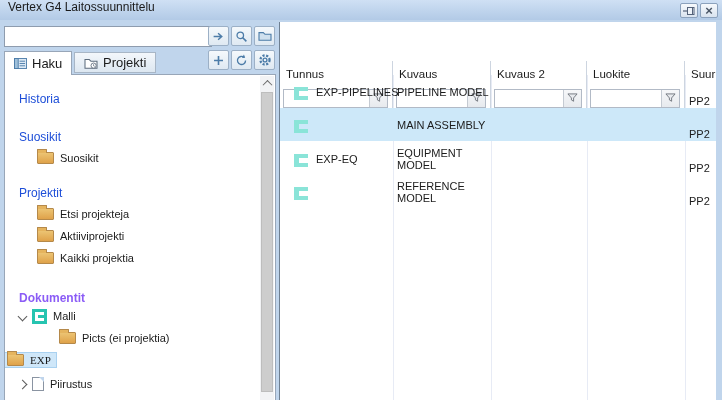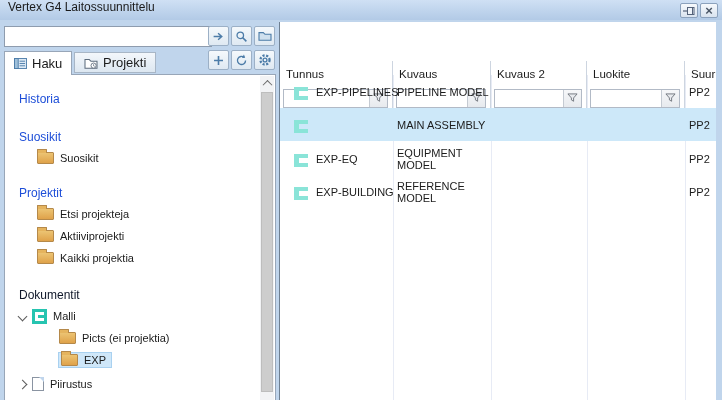--- a/index.html
+++ b/index.html
@@ -37,21 +37,21 @@
   .vscroll{position:absolute;top:1px;right:1px;width:14px;bottom:0;background:#f2f3f5;}
   .vs-up{position:absolute;top:0;left:0;width:14px;height:15px;background:#f2f3f5;
          display:flex;align-items:center;justify-content:center;}
   .vs-up i{width:6px;height:6px;border-left:1.5px solid #6b6b6b;border-top:1.5px solid #6b6b6b;
            transform:rotate(45deg) translate(1px,1px);}
   .vs-thumb{position:absolute;top:16px;left:1px;width:12px;height:300px;background:#cdcdcd;border:1px solid #bdbdbd;box-sizing:border-box;}
 
   .tree{position:absolute;left:0;top:0;right:15px;bottom:0;}
   .sect{margin-left:14px;height:20px;display:flex;align-items:center;
         color:#1d4ed8;font-size:12px;}
-  .sect.bold{color:#0f172a;font-weight:normal;}
+  .sect.bold{color:#8b5cf6;font-weight:bold;align-items:flex-end;}
   .titem{display:flex;align-items:center;height:22px;gap:6px;}
   .lab{white-space:nowrap;}
   .sel-item{background:#cfe7f9;outline:1px solid #a9d1f0;padding:1px 5px 1px 2px;display:inline-flex;align-items:center;gap:6px;}
 
   .folder{position:relative;width:17px;height:12px;background:linear-gradient(#ecc473,#dfa24a);
           border:1px solid #b5894a;border-radius:1px;box-sizing:border-box;flex:none;}
   .folder::before{content:"";position:absolute;left:-1px;top:-4px;width:8px;height:3px;
           background:#e5b45e;border:1px solid #b5894a;border-bottom:none;border-radius:1px 1px 0 0;}
 
   .chev{width:6px;height:6px;border-right:1.6px solid #5a5a5a;border-bottom:1.6px solid #5a5a5a;flex:none;margin-left:14px;}
@@ -76,21 +76,21 @@
   .fbtn{position:absolute;right:0;top:0;width:17px;height:17px;background:linear-gradient(#f6f7f9,#e7eaee);
         border-left:1px solid #c4cad2;display:flex;align-items:center;justify-content:center;}
   .tbody{position:absolute;left:0;right:0;top:53px;bottom:0;}
   .colline{position:absolute;top:0;bottom:0;width:1px;background:#e7ebf5;}
   .trow{position:absolute;left:0;right:0;height:33px;}
   .trow.selected{background:#cde8f9;}
   .c-icon{position:absolute;left:14px;top:12px;width:14px;height:13px;box-sizing:border-box;
           border-left:5px solid #8ae4d8;border-top:4px solid #8ae4d8;border-bottom:4px solid #8ae4d8;}
   .cell-tunnus{position:absolute;left:36px;top:0;height:100%;display:flex;align-items:center;white-space:nowrap;}
   .cell-kuvaus{position:absolute;left:117px;top:0;height:100%;width:92px;display:flex;align-items:center;line-height:12px;}
-  .cell-suur{position:absolute;left:409px;top:0;height:100%;display:flex;align-items:center;}
+  .cell-suur{position:absolute;left:409px;top:9px;height:100%;display:flex;align-items:center;}
 
   .blue{stroke:#4c7ca8;} 
 </style>
 </head>
 <body>
 
 <div class="win">
 
   <div class="titlebar">
     <span class="title-text">Vertex G4 Laitossuunnittelu</span>
@@ -202,21 +202,21 @@
           <span class="chev chev-down"></span>
           <span class="malli-icon">
               <i></i>
             </span>
           <span class="lab">Malli</span>
         </div>
         <div class="titem" style="margin-left:54px;">
           <span class="folder"></span>
           <span class="lab">Picts (ei projektia)</span>
         </div>
-        <div class="titem" style="margin-left:54px;">
+        <div class="titem" style="font-family:Liberation Serif, serif;">
           <span class="sel-item">
             <span class="folder"></span>
             <span class="lab">EXP</span>
           </span>
         </div>
         <div class="titem" style="margin-top:2px;">
           <span class="chev chev-right"></span>
           <span class="page-icon"></span>
           <span class="lab">Piirustus</span>
         </div>
@@ -297,20 +297,19 @@
         <span class="cell-suur">PP2</span>
       </div>
       <div class="trow" style="top:67px;">
         <span class="c-icon"></span>
         <span class="cell-tunnus">EXP-EQ</span>
         <span class="cell-kuvaus">EQUIPMENT MODEL</span>
         <span class="cell-suur">PP2</span>
       </div>
       <div class="trow" style="top:100px;">
         <span class="c-icon"></span>
-        <span class="cell-tunnus">EXP-BUILDING</span>
         <span class="cell-kuvaus">REFERENCE MODEL</span>
         <span class="cell-suur">PP2</span>
       </div>
     </div>
   </div>
 
 </div>
 
 </body></html>

